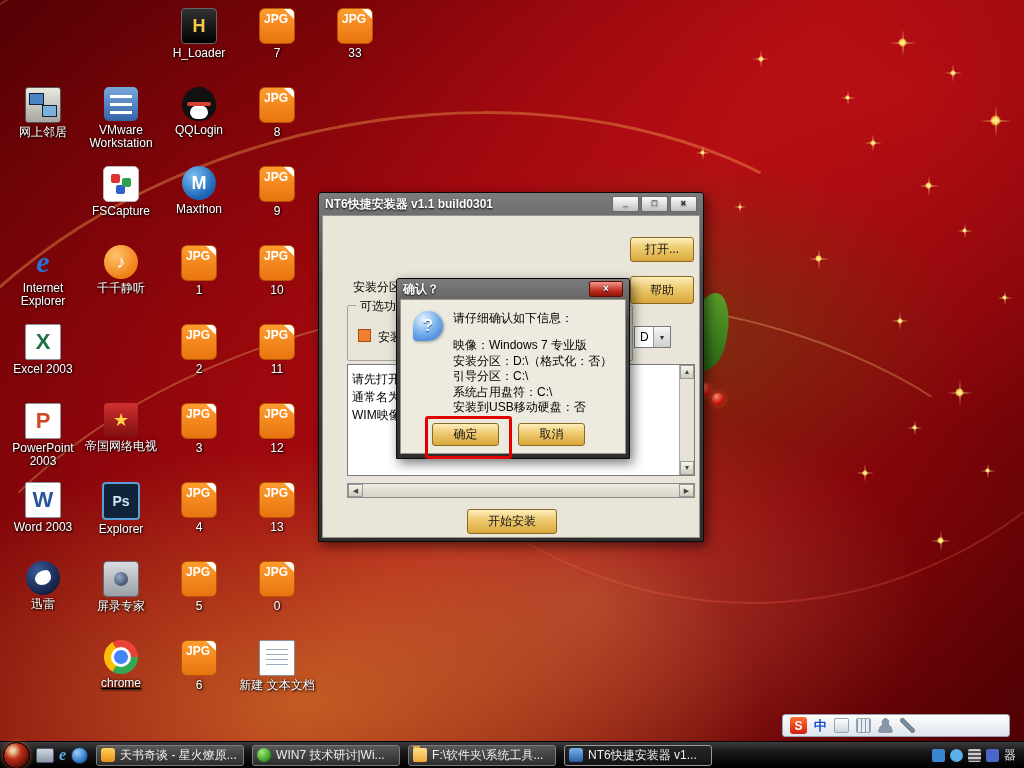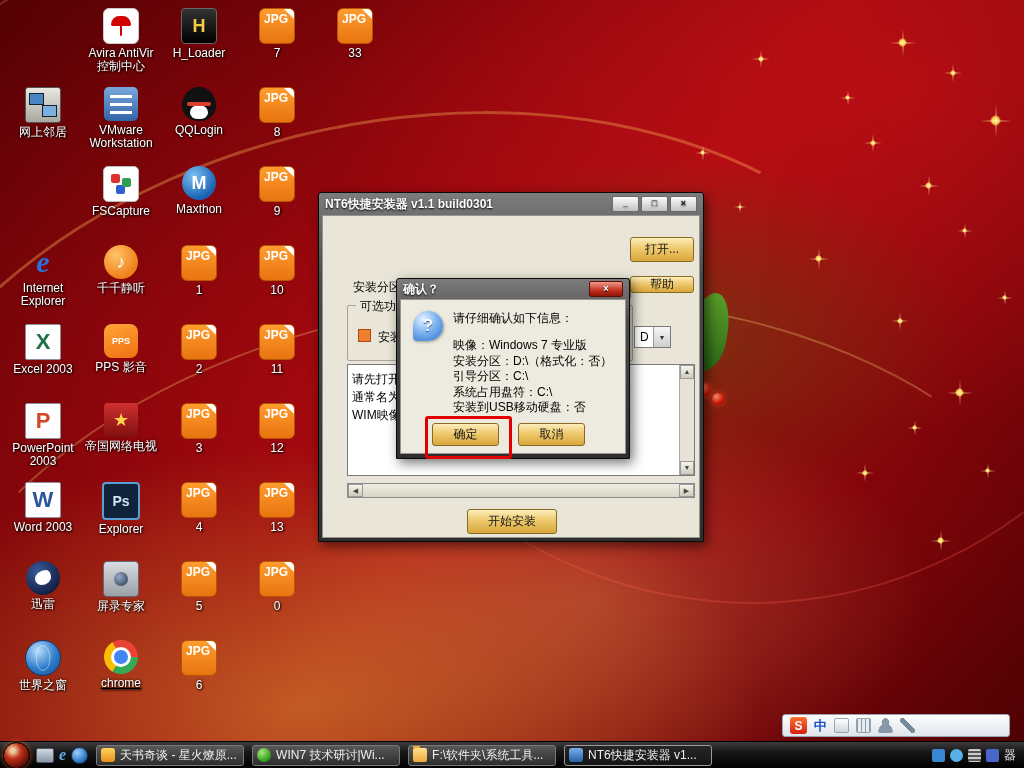--- a/index.html
+++ b/index.html
@@ -87,21 +87,21 @@
   .tbtn{width:25px;height:14px;background:linear-gradient(#fdfdfd,#c2c2c2);border:1px solid #6a6a6a;border-radius:2px;font-size:9px;line-height:12px;text-align:center;color:#222;font-weight:bold;cursor:default;}
   .dlg-close{width:32px;height:14px;background:linear-gradient(#f0988a,#c23020 60%,#8e1408);border:1px solid #5e0c04;border-radius:2px;color:#fff;font-size:10px;line-height:13px;text-align:center;font-weight:bold;margin-left:auto;}
   .win-client{position:relative;background:#e9e6d9;border:1px solid #98948a;height:323px;box-sizing:border-box;}
   .dlg-client{position:relative;background:#edeadf;border:1px solid #98948a;height:155px;box-sizing:border-box;}
   .combo{position:absolute;height:22px;background:#fff;border:1px solid #7a7a7a;font-size:12px;display:flex;align-items:center;padding:0 0 0 5px;box-sizing:border-box;color:#000;}
   .combo-arrow{margin-left:auto;width:16px;height:100%;background:linear-gradient(#f6f6f6,#cfcfcf);border-left:1px solid #9a9a9a;display:flex;align-items:center;justify-content:center;font-size:7px;color:#333;}
   .combo-image{left:24px;top:22px;width:270px;}
   .combo-drive{left:311px;top:110px;width:37px;}
   .btn-gold{position:absolute;background:linear-gradient(#fdeebb,#eec96e 45%,#d9a83c);border:1px solid #8a6a20;border-radius:3px;font-size:12px;color:#141414;display:flex;align-items:center;justify-content:center;font-family:inherit;cursor:default;box-sizing:border-box;}
   .btn-open{left:307px;top:21px;width:64px;height:25px;}
-  .btn-help{left:307px;top:60px;width:64px;height:17px;}
+  .btn-help{left:307px;top:60px;width:64px;height:28px;}
   .btn-start{left:144px;top:293px;width:90px;height:25px;}
   .mini-btn{position:absolute;left:288px;top:62px;width:20px;height:21px;background:linear-gradient(#f4f2e8,#d4d0c0);border:1px solid #888;border-radius:2px;font-size:10px;line-height:10px;text-align:center;box-sizing:border-box;font-family:inherit;}
   .lbl{position:absolute;font-size:12px;color:#000;}
   .lbl-partition{left:30px;top:63px;}
   .group{position:absolute;left:24px;top:89px;width:286px;height:56px;border:1px solid #a8a498;border-radius:2px;box-sizing:border-box;}
   .group-legend{position:absolute;top:-8px;left:8px;background:#e9e6d9;padding:0 4px;font-size:12px;color:#000;}
   .chk{position:absolute;left:10px;top:23px;width:13px;height:13px;background:#f08030;border:1px solid #a84c10;box-sizing:border-box;}
   .chk-label{position:absolute;left:30px;top:23px;font-size:12px;color:#000;}
   .logbox{position:absolute;left:24px;top:148px;width:348px;height:112px;background:#fff;border:1px solid #7a7a7a;box-sizing:border-box;}
   .log-lines{position:absolute;left:0;top:0;right:16px;bottom:0;padding:5px 4px;font-size:12px;line-height:18px;color:#000;overflow:hidden;}
@@ -226,33 +226,21 @@
         <div class="dlabel">Word 2003</div>
       </div>
 
       <div class="dicon" style="grid-area: 8 / 1;">
         <div class="ic ic-thunder">
           <span class="glyph"></span>
         </div>
         <div class="dlabel">迅雷</div>
       </div>
 
-      <div class="dicon" style="grid-area: 9 / 1;">
-        <div class="ic ic-world">
-          <span class="glyph"></span>
-        </div>
-        <div class="dlabel">世界之窗</div>
-      </div>
-
-      <div class="dicon" style="grid-area: 1 / 2;">
-        <div class="ic ic-avira">
-          <span class="glyph"></span>
-        </div>
-        <div class="dlabel">Avira AntiVir 控制中心</div>
-      </div>
+
 
       <div class="dicon" style="grid-area: 2 / 2;">
         <div class="ic ic-vmware">
           <span class="glyph"></span>
         </div>
         <div class="dlabel">VMware Workstation</div>
       </div>
 
       <div class="dicon" style="grid-area: 3 / 2;">
         <div class="ic ic-fscapture">
@@ -261,26 +249,20 @@
         <div class="dlabel">FSCapture</div>
       </div>
 
       <div class="dicon" style="grid-area: 4 / 2;">
         <div class="ic ic-ttplayer">
           <span class="glyph">♪</span>
         </div>
         <div class="dlabel">千千静听</div>
       </div>
 
-      <div class="dicon" style="grid-area: 5 / 2;">
-        <div class="ic ic-pps">
-          <span class="glyph">PPS</span>
-        </div>
-        <div class="dlabel">PPS 影音</div>
-      </div>
 
       <div class="dicon" style="grid-area: 6 / 2;">
         <div class="ic ic-empire">
           <span class="glyph">★</span>
         </div>
         <div class="dlabel">帝国网络电视</div>
       </div>
 
       <div class="dicon" style="grid-area: 7 / 2;">
         <div class="ic ic-photoshop">
@@ -415,20 +397,26 @@
         <div class="dlabel">13</div>
       </div>
 
       <div class="dicon" style="grid-area: 8 / 4;">
         <div class="ic ic-jpg">
           <span class="glyph">JPG</span>
         </div>
         <div class="dlabel">0</div>
       </div>
 
+      <div class="dicon" style="grid-area: 9 / 4;">
+        <div class="ic ic-textdoc">
+          <span class="glyph"></span>
+        </div>
+        <div class="dlabel">新建 文本文档</div>
+      </div>
 
       <div class="dicon" style="grid-area: 1 / 5;">
         <div class="ic ic-jpg">
           <span class="glyph">JPG</span>
         </div>
         <div class="dlabel">33</div>
       </div>
     </div>
 
   <div class="win">

